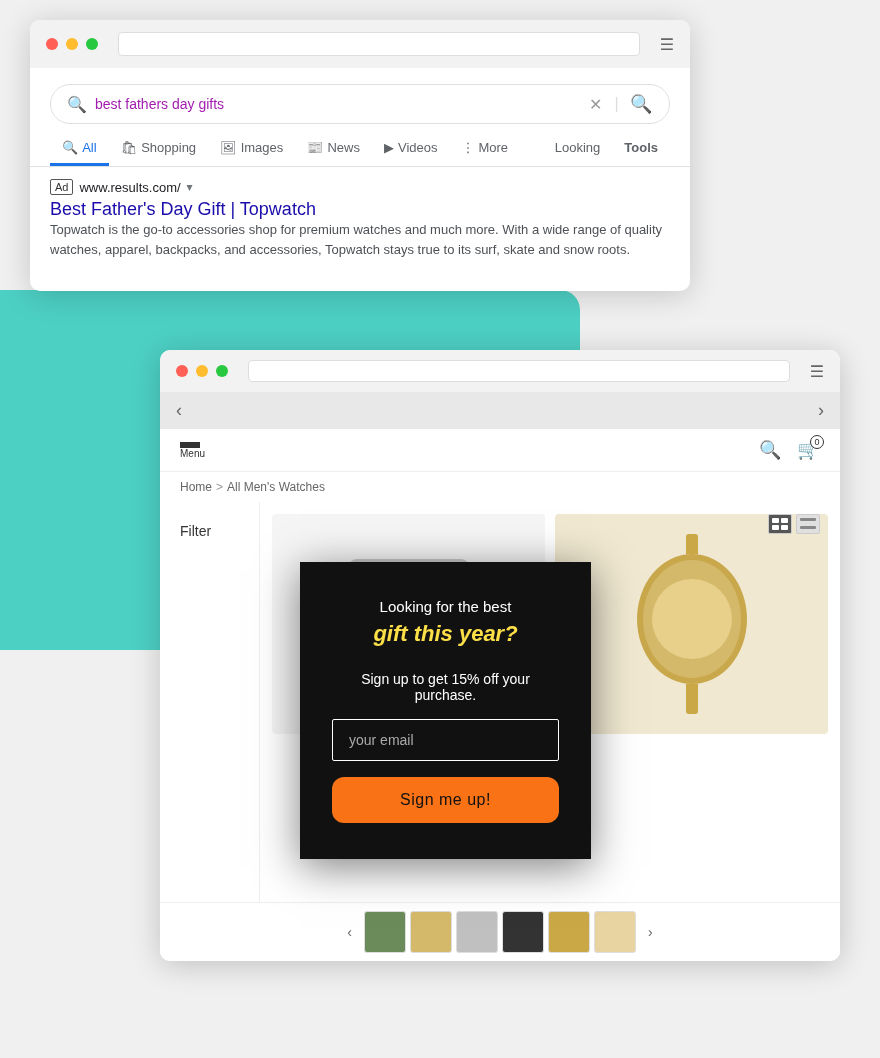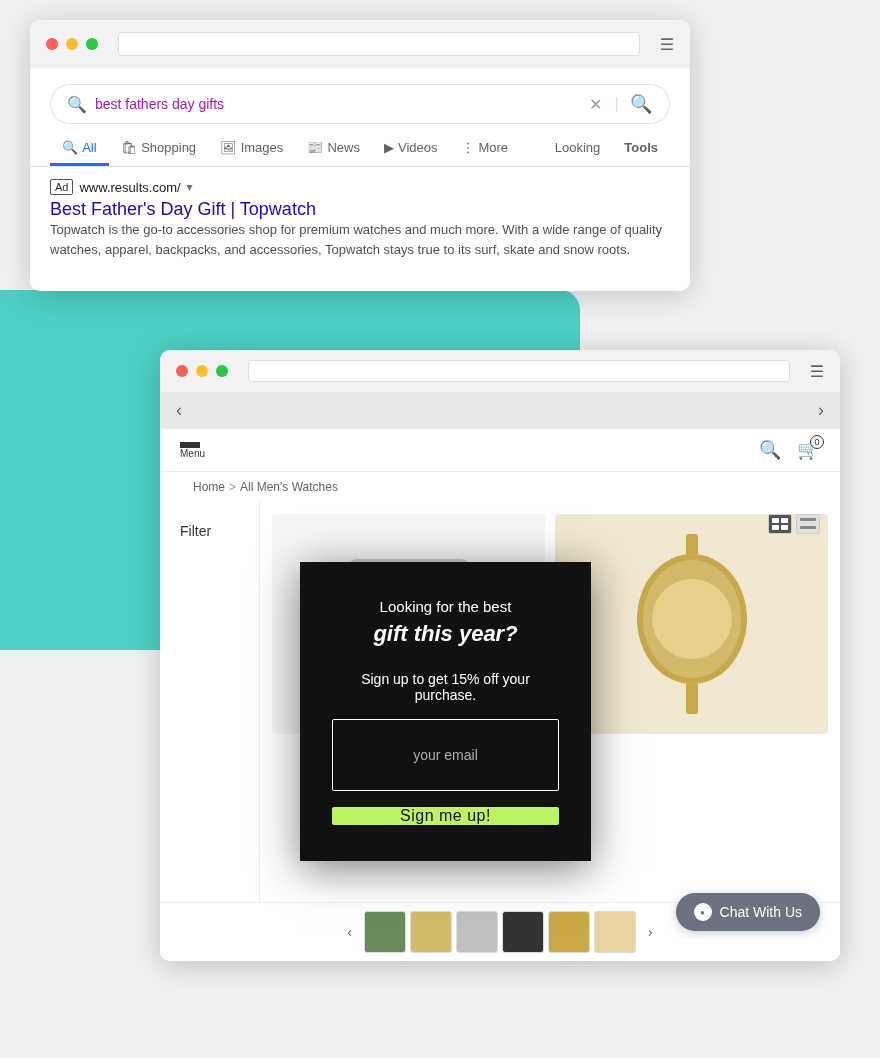--- a/index.html
+++ b/index.html
@@ -256,21 +256,21 @@
       align-items: center;
     }
     .shop-icon {
       font-size: 18px;
       color: #333;
       cursor: pointer;
     }
 
     
     .breadcrumb {
-      padding: 8px 33px;
+      padding: 8px 20px;
       font-size: 12px;
       color: #666;
       display: flex;
       gap: 4px;
       align-items: center;
     }
     .breadcrumb-sep { color: #999; }
 
     
     .shop-content {
@@ -393,54 +393,55 @@
       font-weight: 900;
       text-align: center;
       color: #fff;
       line-height: 1;
       margin-bottom: 4px;
       font-style: italic;
     }
     .popup-title-sub {
       font-size: 22px;
       text-align: center;
-      color: #ffffff;
+      color: #fde047;
       font-style: italic;
       font-weight: 700;
       margin-bottom: 24px;
     }
     .popup-offer {
       font-size: 14px;
       text-align: center;
       color: #fff;
       margin-bottom: 16px;
     }
     .popup-email-input {
       width: 100%;
-      padding: 27px 16px;
+      padding: 12px 16px;
       border: 1.5px solid #fff;
       background: transparent;
       color: #fff;
       font-size: 14px;
-      text-align: center;
+      text-align: left;
       outline: none;
       margin-bottom: 16px;
       border-radius: 2px;
     }
     .popup-email-input::placeholder { color: #aaa; }
     .popup-submit-btn {
       width: 100%;
-      background: #bef264;
+      padding: 14px;
+      background: #f97316;
       color: #111;
       font-size: 16px;
       font-weight: 500;
       border: none;
       cursor: pointer;
       letter-spacing: 0.5px;
-      border-radius: 2px;
+      border-radius: 12px;
     }
 
     
     .chat-button {
       position: absolute;
       bottom: 30px;
       right: 20px;
       background: #6b7280;
       color: #fff;
       display: flex;
@@ -664,17 +665,13 @@
     <div class="nav-arrow-sm">‹</div>
     <div class="thumb thumb-color-green"></div>
     <div class="thumb thumb-color-yellow"></div>
     <div class="thumb thumb-color-silver"></div>
     <div class="thumb thumb-color-black"></div>
     <div class="thumb thumb-color-gold"></div>
     <div class="thumb thumb-color-lightgold"></div>
     <div class="nav-arrow-sm">›</div>
   </div>
 
-  <div class="chat-button">
-    <div class="chat-bubble-icon"></div>
-    <span>Chat With Us</span>
-  </div>
 </div>
 
 </body></html>

